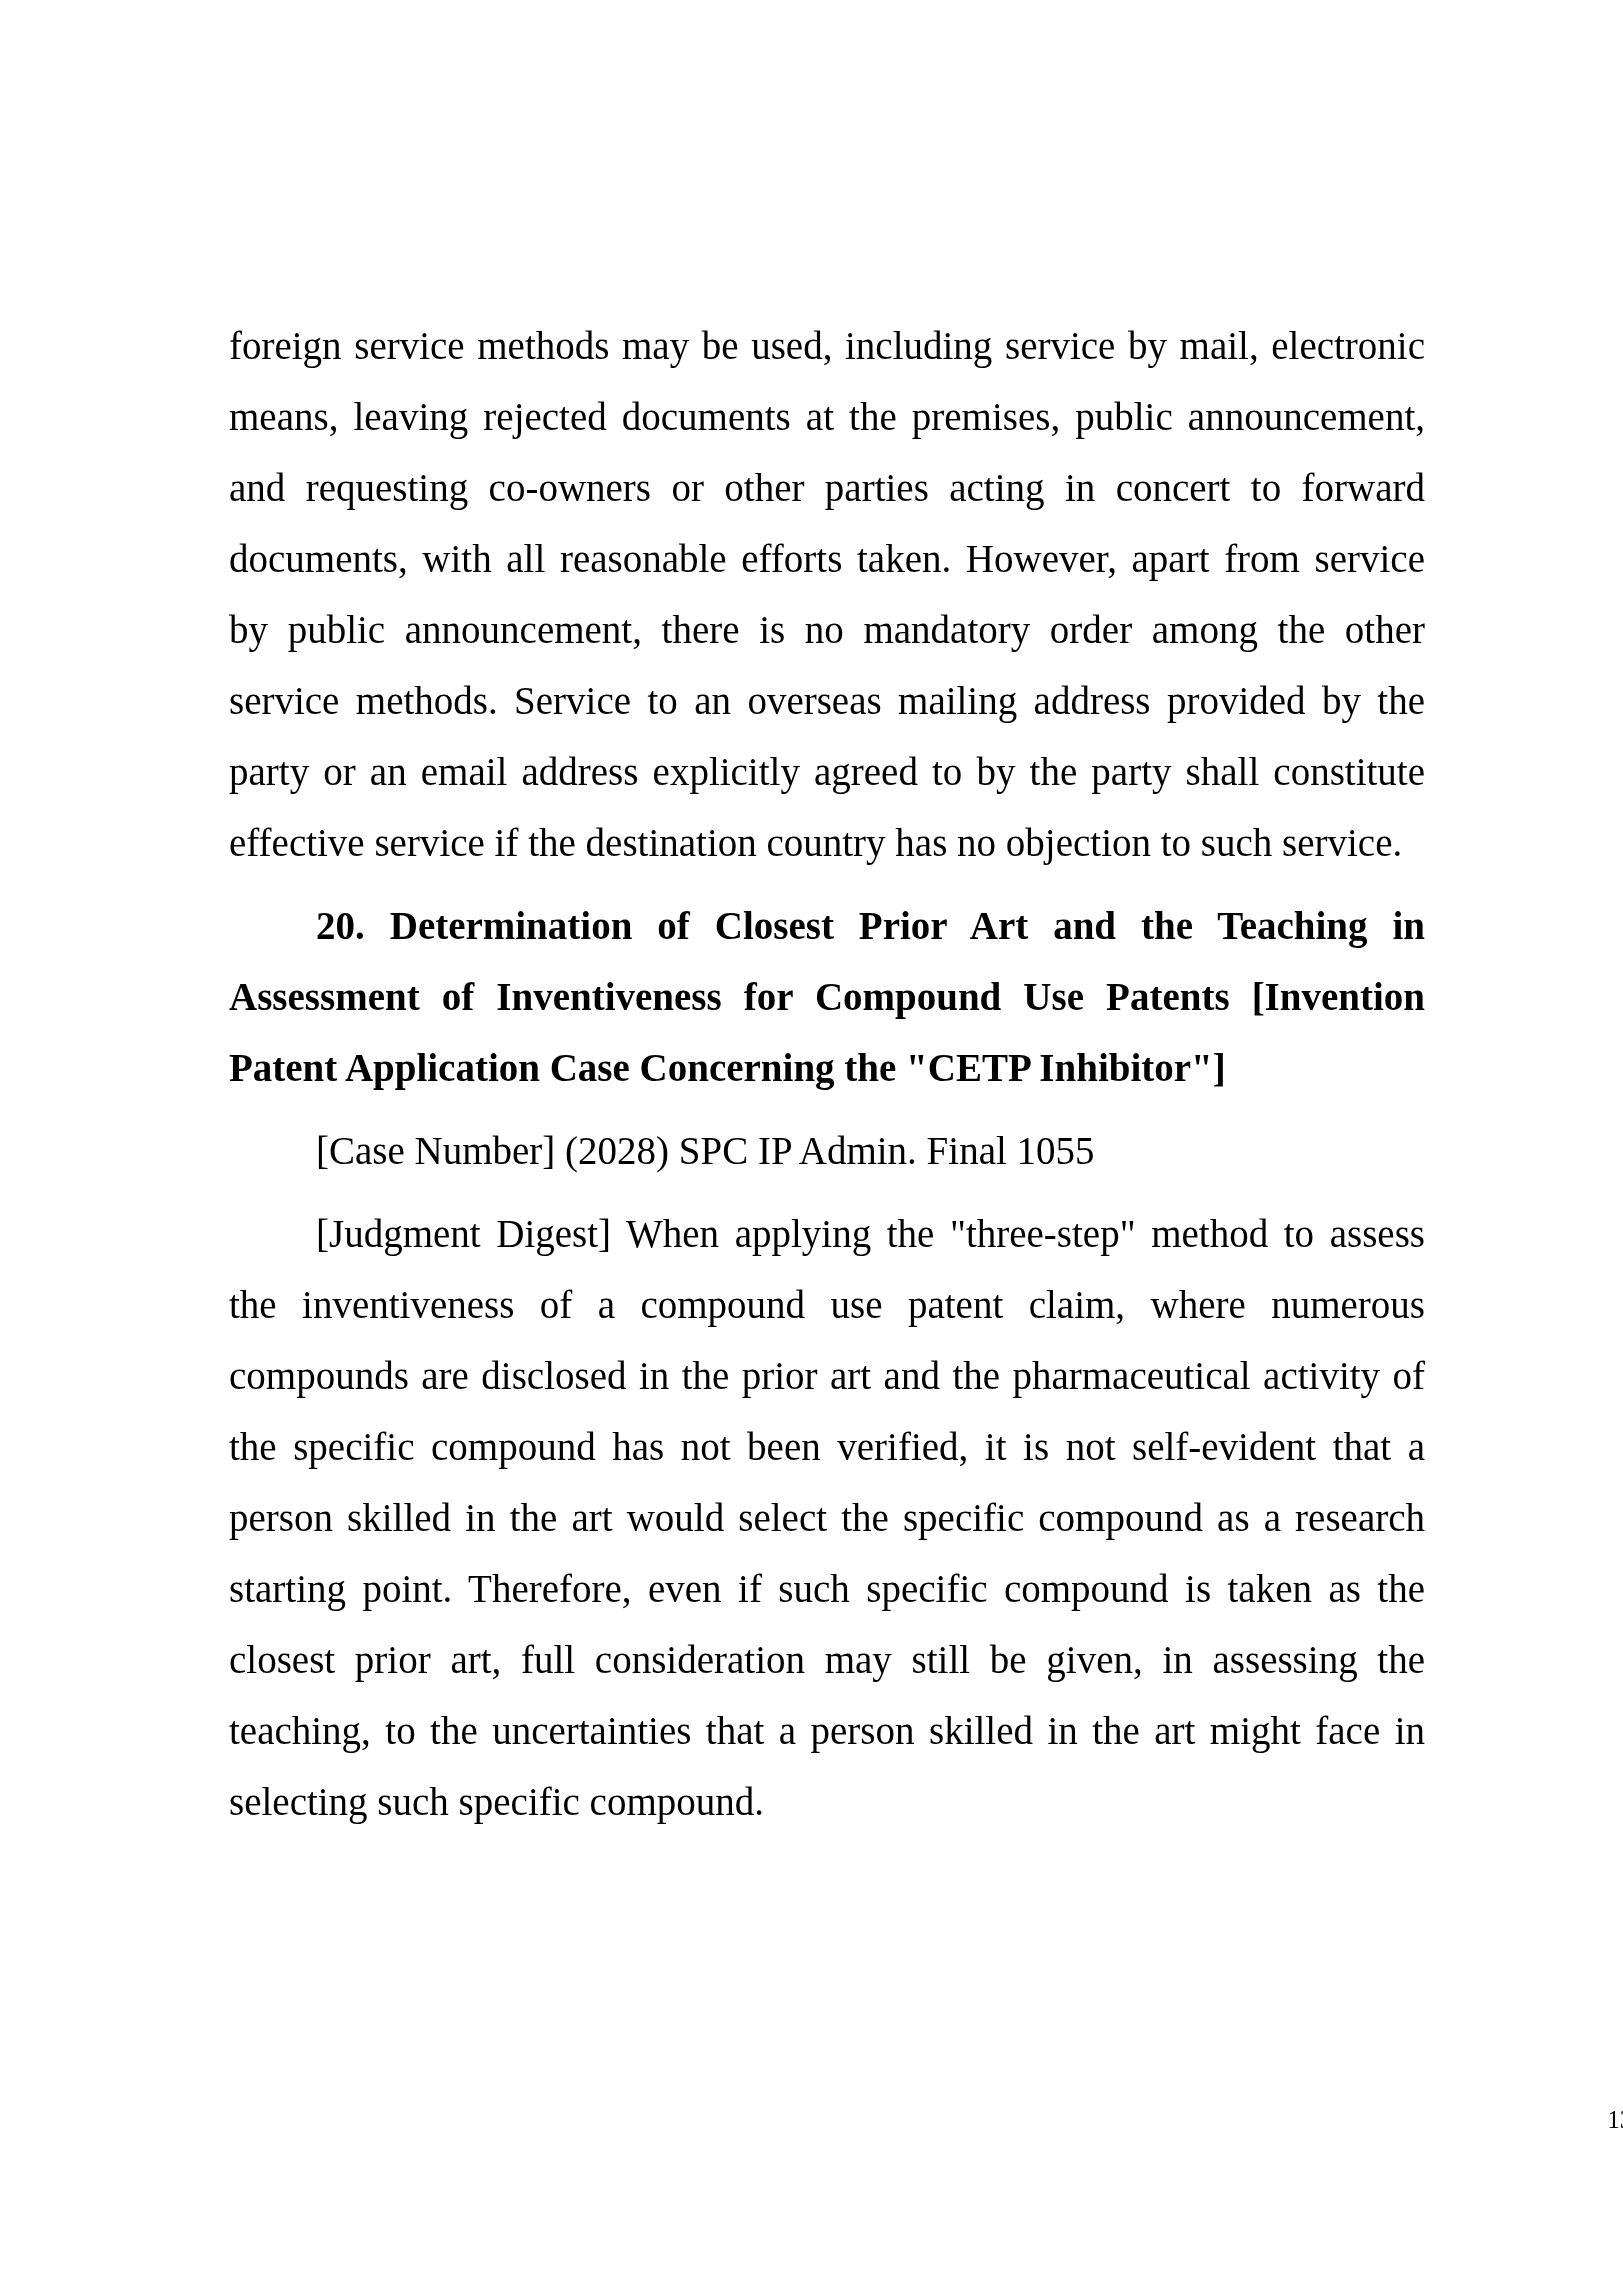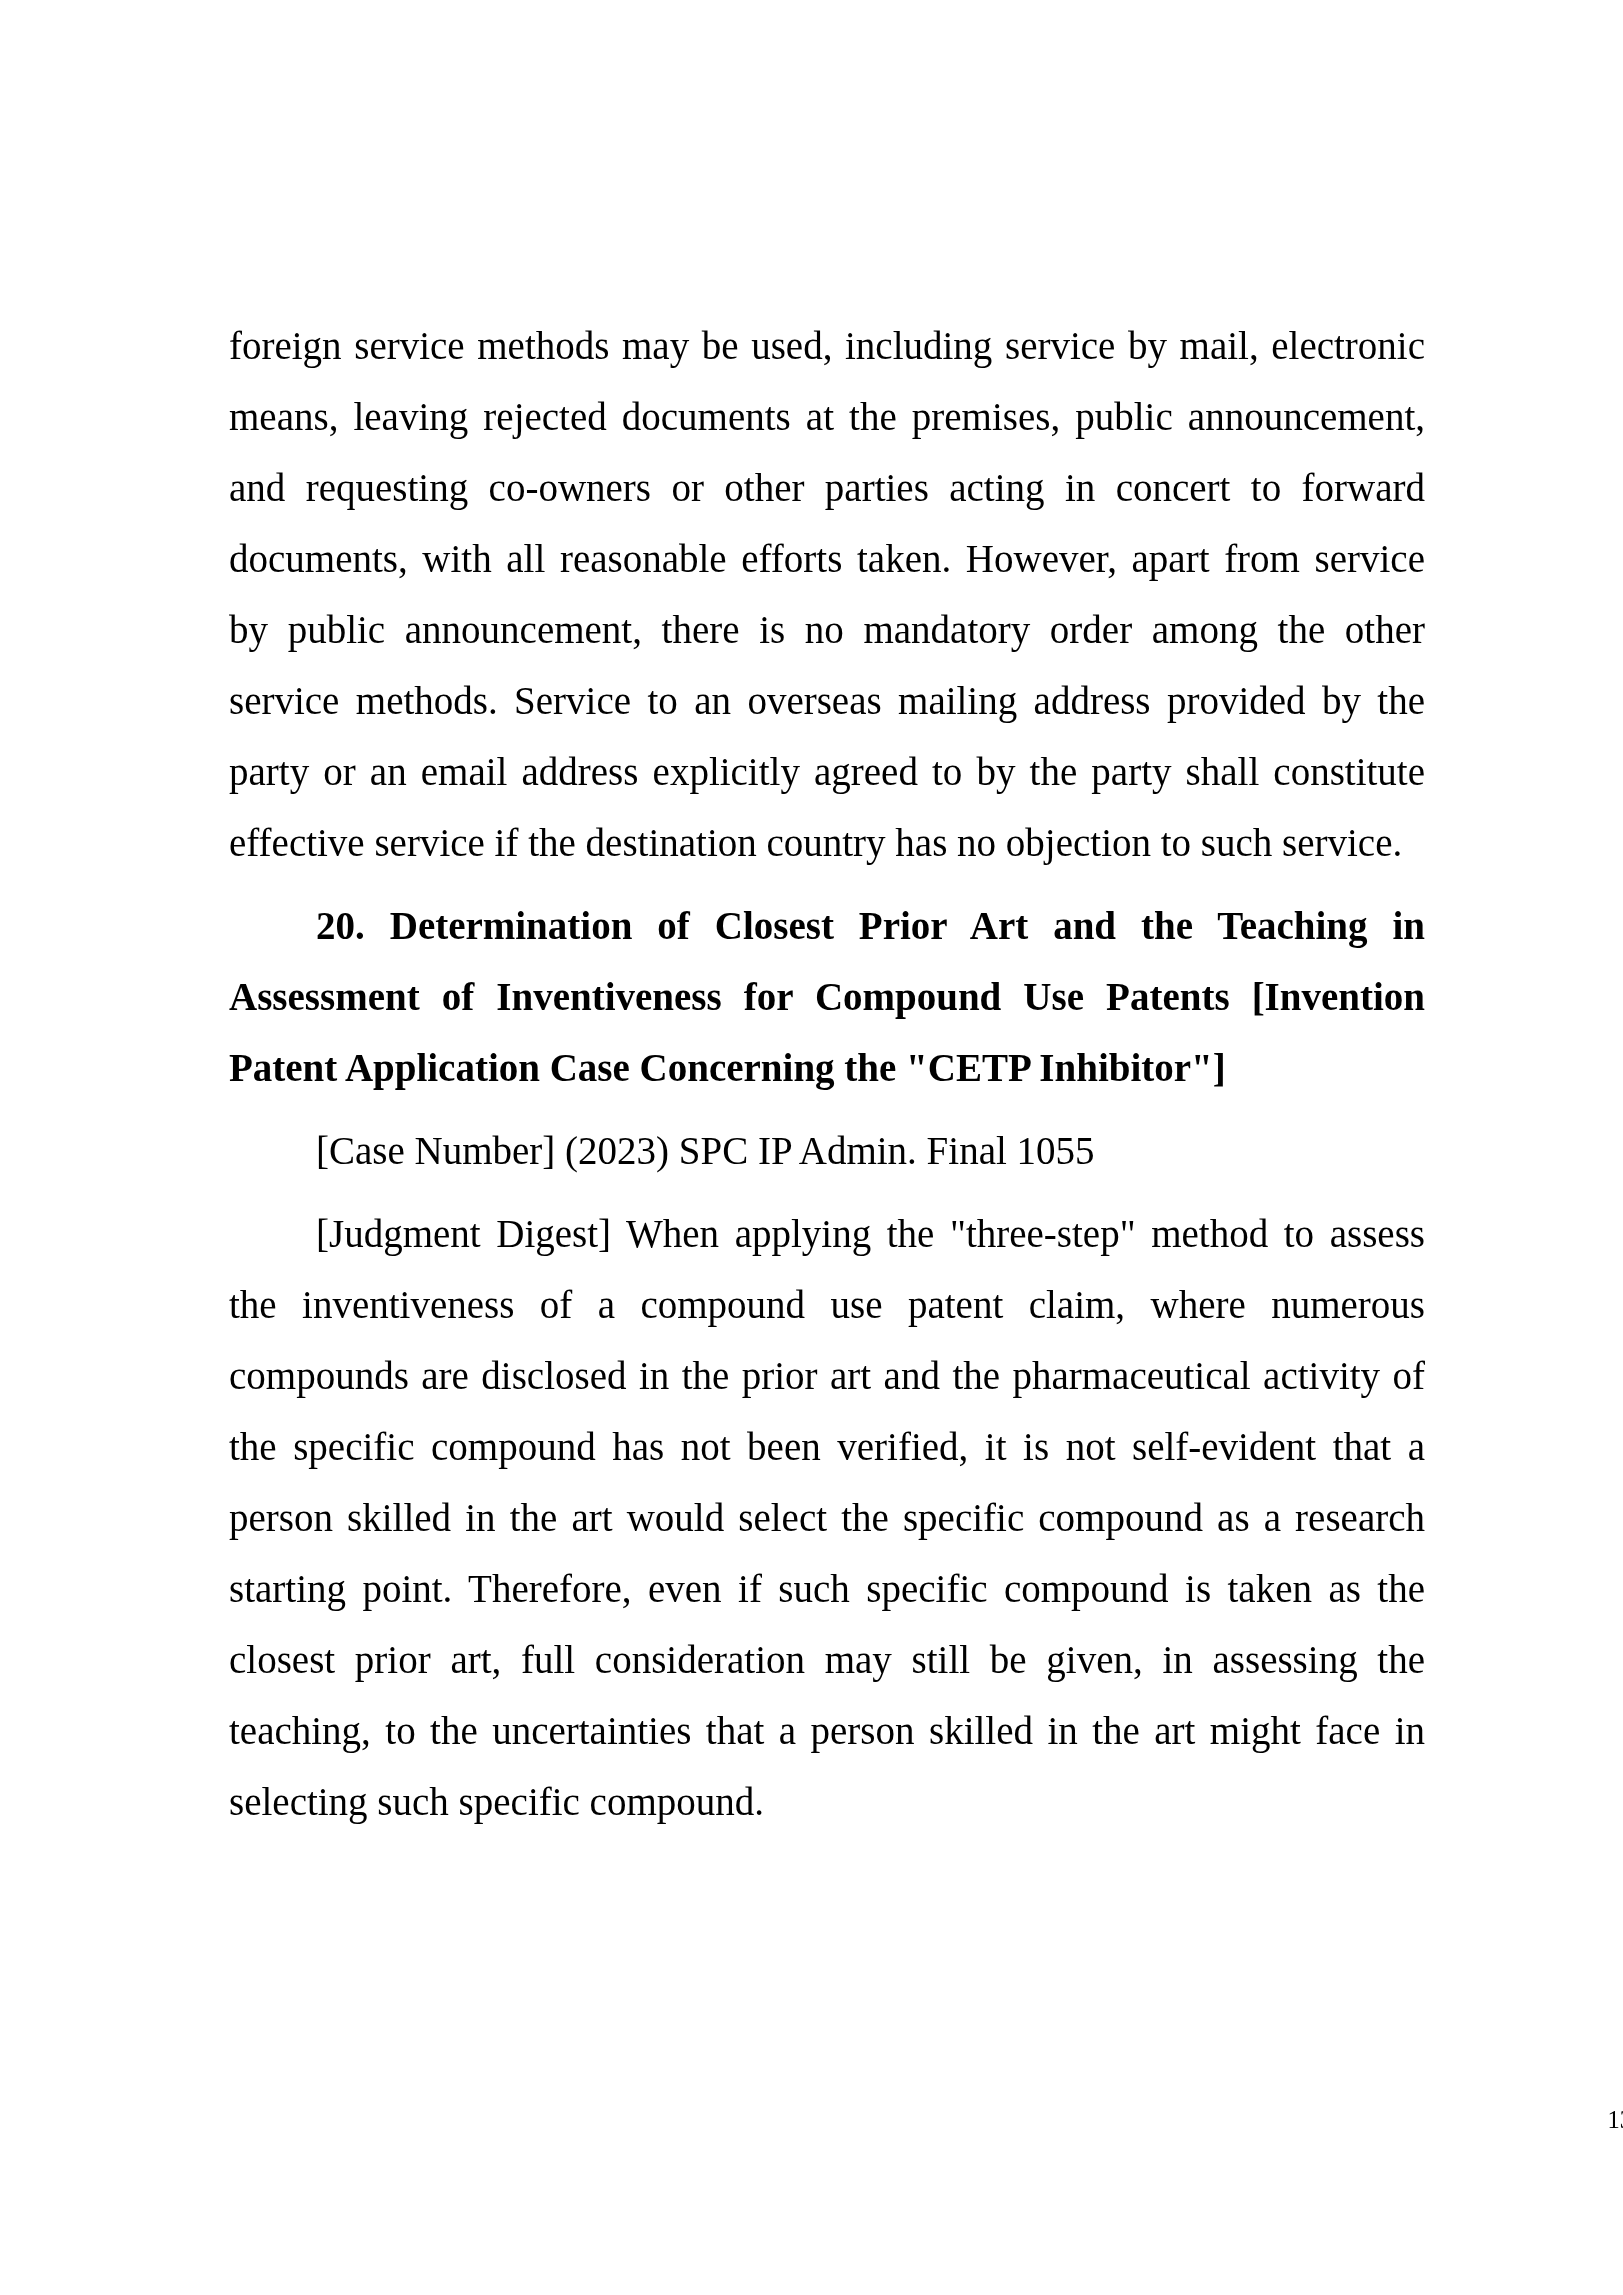--- a/index.html
+++ b/index.html
@@ -43,18 +43,18 @@
     line-height: 29px;
     padding-left: 47px;
   }
 </style>
 </head>
 <body>
 
 <div class="page">
   <p class="para">foreign service methods may be used, including service by mail, electronic means, leaving rejected documents at the premises, public announcement, and requesting co-owners or other parties acting in concert to forward documents, with all reasonable efforts taken. However, apart from service by public announcement, there is no mandatory order among the other service methods. Service to an overseas mailing address provided by the party or an email address explicitly agreed to by the party shall constitute effective service if the destination country has no objection to such service.</p>
   <p class="para indent heading">20. Determination of Closest Prior Art and the Teaching in Assessment of Inventiveness for Compound Use Patents [Invention Patent Application Case Concerning the "CETP Inhibitor"]</p>
-  <p class="para indent">[Case Number] (2023) SPC IP Admin. Final 1055</p>
+  <p class="para indent">[Case Number] (2028) SPC IP Admin. Final 1055</p>
   <p class="para indent">[Judgment Digest] When applying the "three-step" method to assess the inventiveness of a compound use patent claim, where numerous compounds are disclosed in the prior art and the pharmaceutical activity of the specific compound has not been verified, it is not self-evident that a person skilled in the art would select the specific compound as a research starting point. Therefore, even if such specific compound is taken as the closest prior art, full consideration may still be given, in assessing the teaching, to the uncertainties that a person skilled in the art might face in selecting such specific compound.</p>
 </div>
 
 <div class="page-number">13</div>
 
 
 </body></html>

